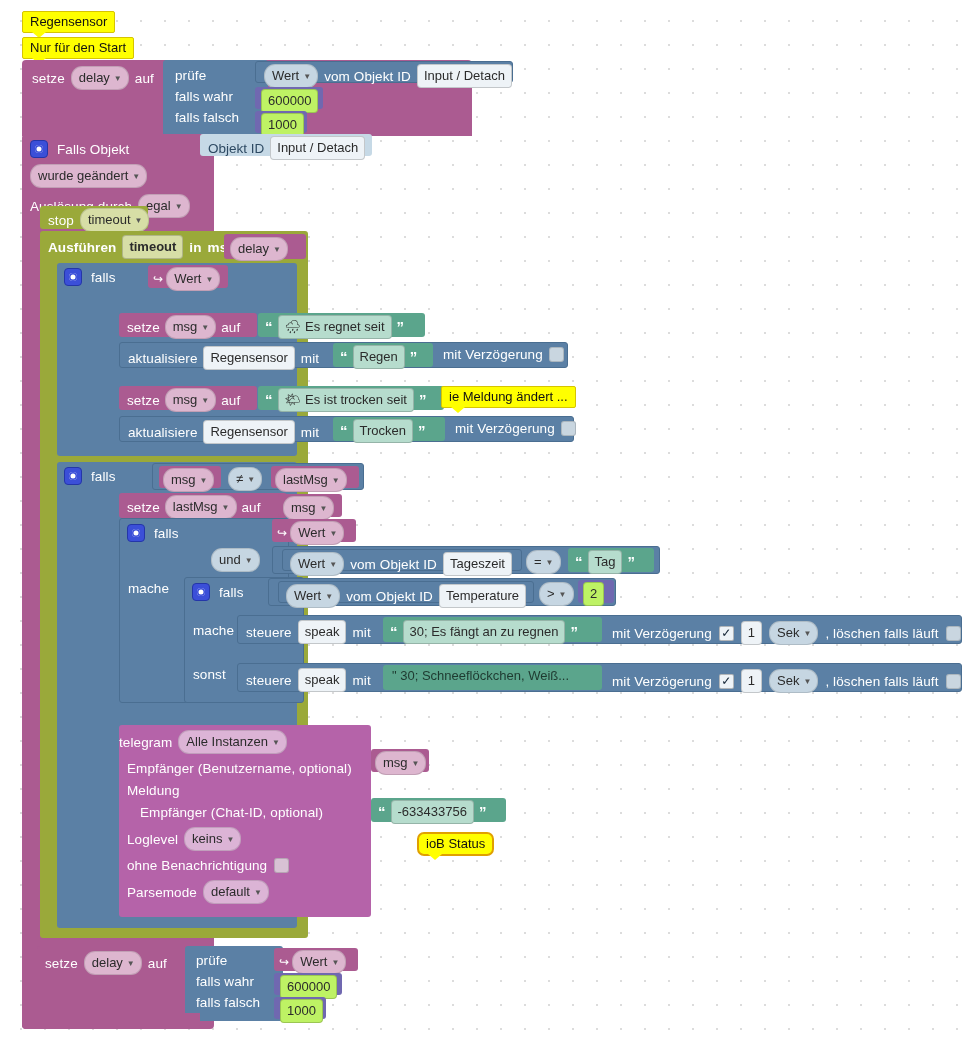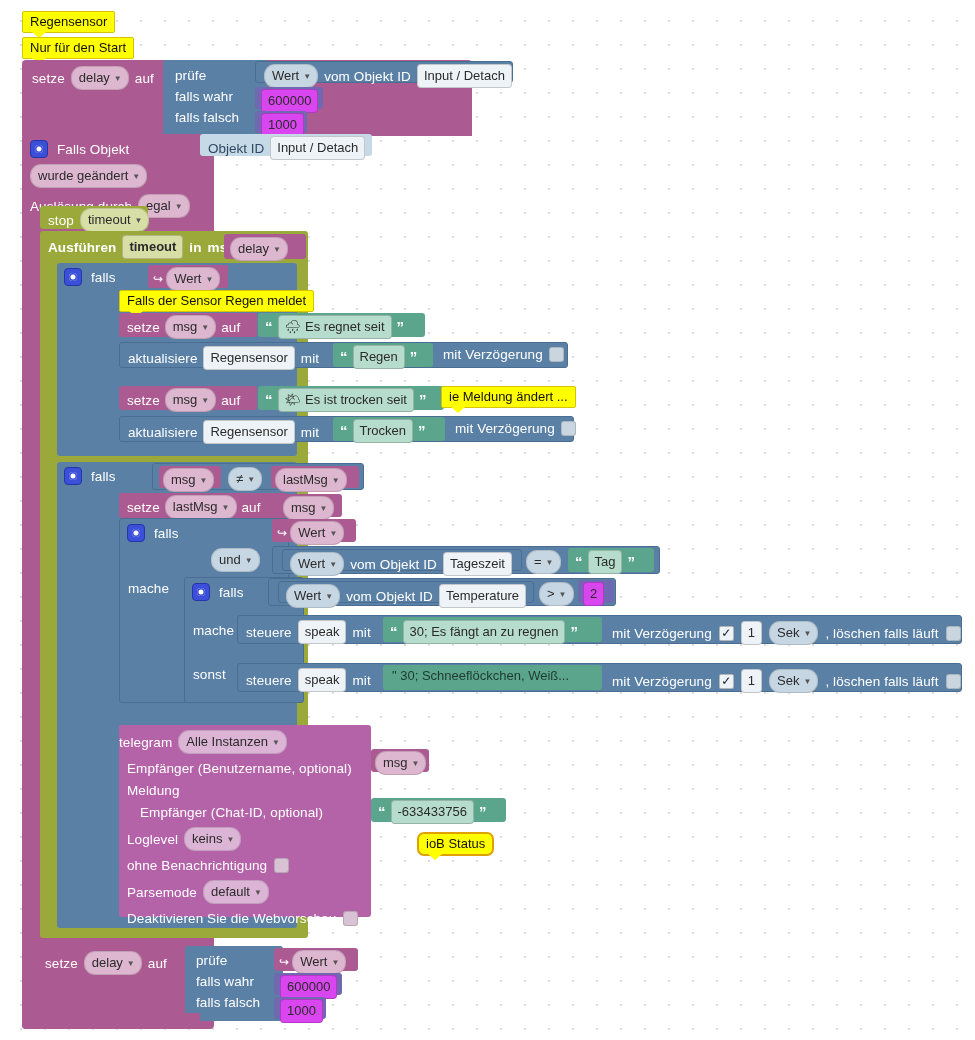--- a/index.html
+++ b/index.html
@@ -47,21 +47,21 @@
   .fd .car{font-size:8px;color:#555;transform:translateY(1px);}
 
   
   .ft{
     display:inline-flex;align-items:center;
     border-radius:4px;padding:1px 6px 2px 6px;
     font-size:13px;color:#2b2b2b;line-height:16px;height:19px;
     background:#dce6ee;border:1px solid rgba(0,0,0,.18);
   }
   .ft.green{background:#b6dccd;}
-  .ft.num  {background:#d946ef;}
+  .ft.num  {background:#bef264;}
   .ft.white{background:#eef3f7;}
 
   
   .cb{
     display:inline-block;width:13px;height:13px;border-radius:3px;
     background:#d8c2d4;border:1px solid rgba(0,0,0,.15);
     vertical-align:middle;
   }
   .cb.blue{background:#c9d6e0;}
   .cbk{display:inline-block;width:13px;height:13px;border-radius:2px;
@@ -211,21 +211,20 @@
   <div class="blk c-purple" style="left:148px;top:265px;width:80px;height:23px;border-radius:3px;">
     <div class="row" style="padding:2px 0 0 5px;gap:3px;">
       <span class="lbl" style="font-size:12px;">↪</span>
       <span class="fd">
         <span>Wert</span>
           <span class="car">▼</span>
       </span>
     </div>
   </div>
 
-  <div class="note" style="left:119px;top:290px;">Falls der Sensor Regen meldet</div>
 
   <div class="blk c-purple" style="left:119px;top:313px;width:138px;height:24px;border-radius:3px;">
     <div class="row" style="padding:2px 0 0 8px;gap:5px;">
       <span class="lbl">setze</span>
       <span class="fd">
         <span>msg</span>
           <span class="car">▼</span>
       </span>
       <span class="lbl">auf</span>
     </div>
@@ -513,24 +512,20 @@
       <span class="lbl">ohne Benachrichtigung</span>
       <span class="cb"></span>
     </div>
     <div class="row" style="padding:7px 0 0 8px;gap:6px;">
       <span class="lbl">Parsemode</span>
       <span class="fd tele">
         <span>default</span>
           <span class="car">▼</span>
       </span>
     </div>
-    <div class="row" style="padding:7px 0 0 8px;gap:7px;">
-      <span class="lbl">Deaktivieren Sie die Webvorschau</span>
-      <span class="cb"></span>
-    </div>
   </div>
 
   <div class="blk c-purple" style="left:371px;top:749px;width:58px;height:23px;border-radius:3px;">
     <div style="padding:2px 0 0 4px;">
       <span class="fd">
         <span>msg</span>
           <span class="car">▼</span>
       </span>
     </div>
   </div>

